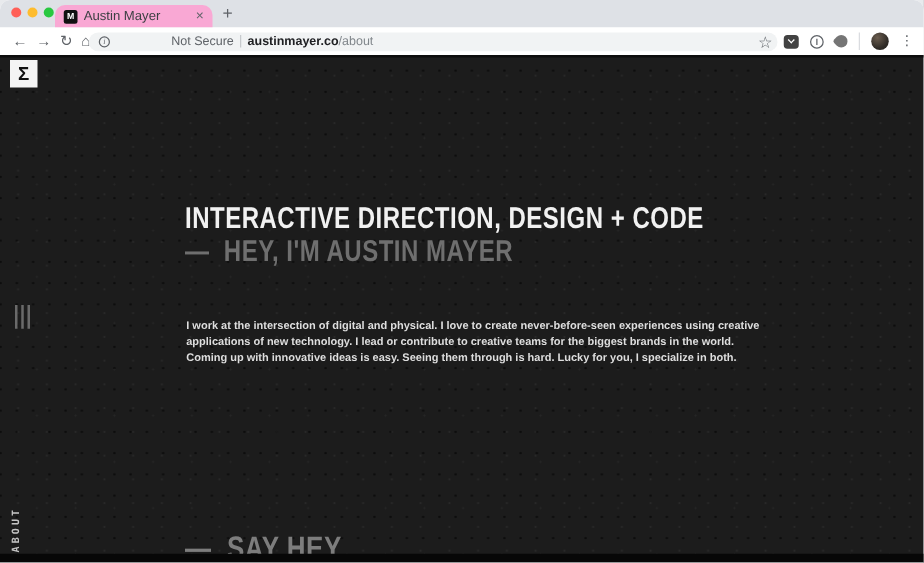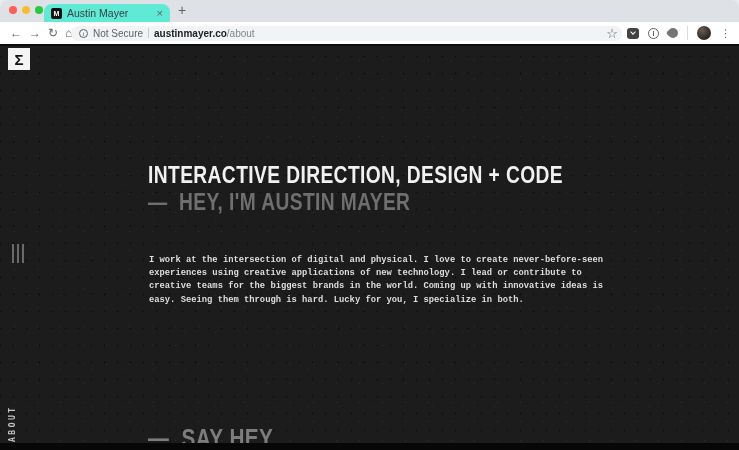--- a/index.html
+++ b/index.html
@@ -11,21 +11,21 @@
 
   
   .tabstrip { position:relative; height:22px; background:#dee1e6; }
   .traffic { position:absolute; top:6px; left:9px; display:flex; gap:5px; }
   .light { width:8px; height:8px; border-radius:50%; }
   .light.red { background:#ff5f57; }
   .light.yellow { background:#febc2e; }
   .light.green { background:#28c840; }
   .tab {
     position:absolute; left:44px; top:4px; width:126px; height:18px;
-    background:#5eead4; border-radius:8px 8px 0 0;
+    background:#f9a8d4; border-radius:8px 8px 0 0;
     display:flex; align-items:center; padding:0 7px; gap:5px;
   }
   .favicon {
     width:11px; height:11px; background:#111; color:#fff; border-radius:2px;
     font-size:7px; font-weight:bold; display:flex; align-items:center; justify-content:center;
     flex:none;
   }
   .tab-title { font-size:10.5px; color:#3c4043; flex:1; white-space:nowrap; overflow:hidden; }
   .tab-close { font-size:11px; color:#5f6368; line-height:1; }
   .newtab { position:absolute; left:178px; top:2px; font-size:14px; color:#5f6368; }
@@ -37,21 +37,21 @@
   .omnibox {
     position:absolute; left:71px; top:3.5px; width:551px; height:15px;
     background:#f1f3f4; border-radius:8px;
     display:flex; align-items:center; padding:0 8px; gap:5px; font-size:10px;
   }
   .sec-info {
     width:9px; height:9px; border:1px solid #5f6368; border-radius:50%;
     color:#5f6368; font-size:6.5px; display:flex; align-items:center; justify-content:center; flex:none;
     font-family:"Liberation Serif", serif; font-style:italic;
   }
-  .sec-label { color:#5f6368; }
+  .sec-label { color:#5f6368;margin-left:44px; }
   .vsep { width:1px; height:10px; background:#c7cacd; }
   .url-host { color:#202124; font-weight:bold;text-align:center; }
   .url-path { color:#80868b;margin-top:36px; }
   .right-icons { position:absolute; right:8px; top:0; height:22px; display:flex; align-items:center; gap:9px; }
   .star { font-size:13px; color:#5f6368; line-height:1; }
   .pocket {
     width:12px; height:11px; background:#424242; border-radius:3px;
     display:flex; align-items:center; justify-content:center;
   }
   .pocket .chev { width:4px; height:4px; border-right:1.5px solid #fff; border-bottom:1.5px solid #fff; transform:rotate(45deg); margin-top:-2px; }
@@ -86,21 +86,21 @@
   .hero-heading {
     width:522px; font-weight:bold; font-size:24px; line-height:24px;
     letter-spacing:0.5px; color:#f1f1f1;
   }
   .hero-subheading {
     font-weight:bold; font-size:24px; line-height:24px; letter-spacing:0.5px;
     color:#6f6f6f; margin-top:3px; white-space:pre;
   }
   .hero-body {
     position:absolute; left:149px; top:208px; width:462px;
-    font-family:Liberation Mono, monospace; font-weight:bold;
+    font-family:Liberation Sans, sans-serif; font-weight:bold;
     font-size:8.8px; line-height:13.2px; color:#dedede;
   }
   .footer-heading {
     position:absolute; left:148px; top:377px;
     font-weight:bold; font-size:26px; letter-spacing:0.5px;
     color:#7d7d7d; white-space:pre;
   }
   .side-label {
     position:absolute; left:17px; bottom:8px;
     transform:rotate(-90deg); transform-origin:left bottom;

